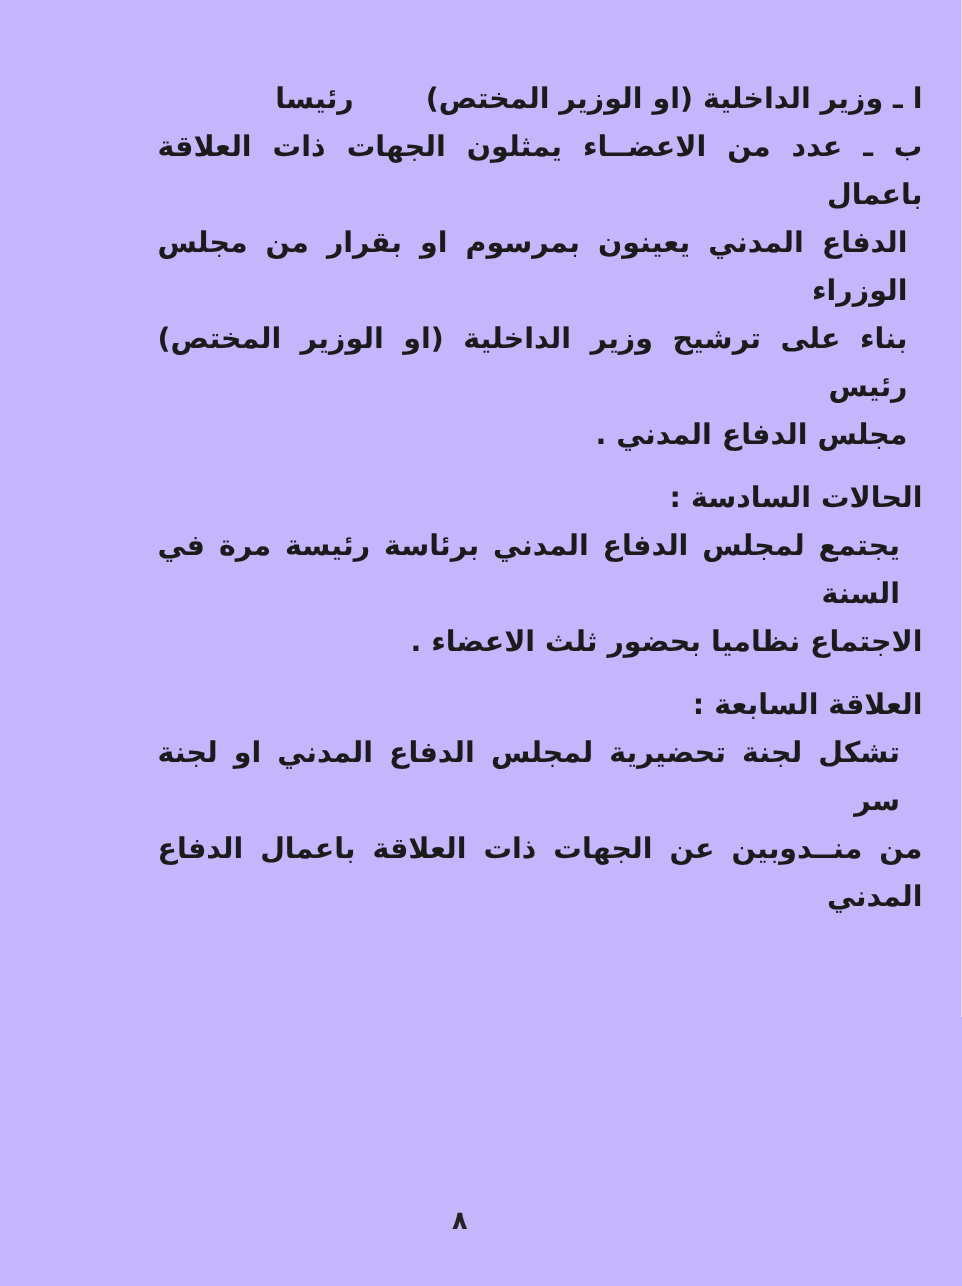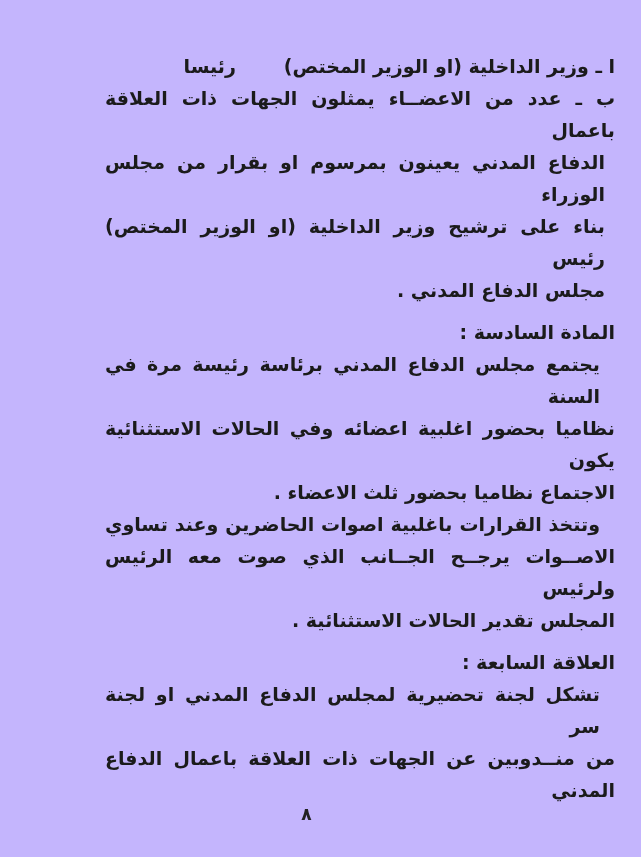--- a/index.html
+++ b/index.html
@@ -66,30 +66,24 @@
   <div class="text-block" id="content">
       <div class="block list-item">
         <div class="line"><span>ا ـ وزير الداخلية (او الوزير المختص)</span><span class="tab-label">رئيسا</span></div>
       </div>
       <div class="block list-item">
         <div class="line fill">ب ـ عدد من الاعضــاء يمثلون الجهات ذات العلاقة باعمال</div>
         <div class="line fill hang">الدفاع المدني يعينون بمرسوم او بقرار من مجلس الوزراء</div>
         <div class="line fill hang">بناء على ترشيح وزير الداخلية (او الوزير المختص) رئيس</div>
         <div class="line hang">مجلس الدفاع المدني .</div>
       </div>
-      <div class="block heading">المادة السادسة :</div>
+      <div class="block heading">الحالات السادسة :</div>
       <div class="block paragraph">
-        <div class="line fill indent-first">يجتمع مجلس الدفاع المدني برئاسة رئيسة مرة في السنة</div>
-        <div class="line fill">نظاميا بحضور اغلبية اعضائه وفي الحالات الاستثنائية يكون</div>
+        <div class="line fill indent-first">يجتمع لمجلس الدفاع المدني برئاسة رئيسة مرة في السنة</div>
         <div class="line">الاجتماع نظاميا بحضور ثلث الاعضاء .</div>
-      </div>
-      <div class="block paragraph">
-        <div class="line fill indent-first">وتتخذ القرارات باغلبية اصوات الحاضرين وعند تساوي</div>
-        <div class="line fill">الاصــوات يرجــح الجــانب الذي صوت معه الرئيس ولرئيس</div>
-        <div class="line">المجلس تقدير الحالات الاستثنائية .</div>
       </div>
       <div class="block heading">العلاقة السابعة :</div>
       <div class="block paragraph">
         <div class="line fill indent-first">تشكل لجنة تحضيرية لمجلس الدفاع المدني او لجنة سر</div>
         <div class="line fill">من منــدوبين عن الجهات ذات العلاقة باعمال الدفاع المدني</div>
       </div>
     </div>
   <div class="page-number">٨</div>
 </div>
 

